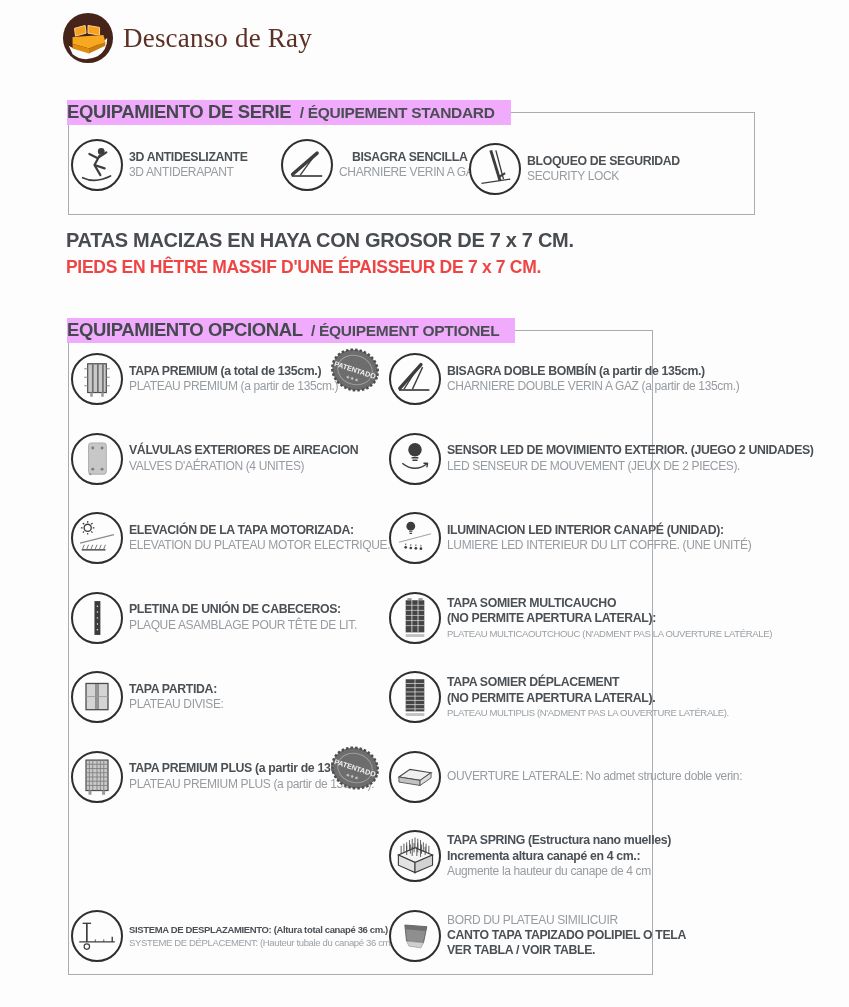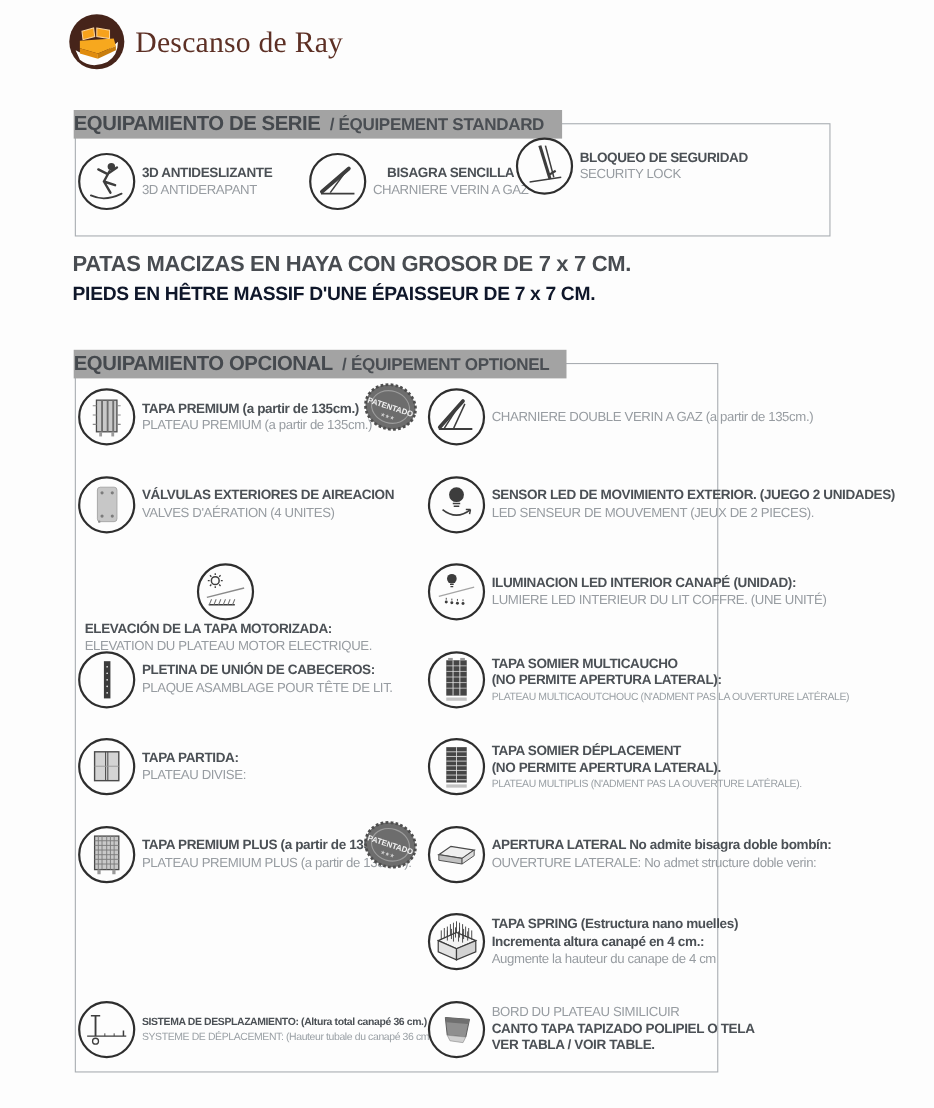--- a/index.html
+++ b/index.html
@@ -8,29 +8,29 @@
   .page{position:absolute;inset:0;background:#fdfdfd;}
 
   
   .logo{position:absolute;left:62px;top:12px;display:flex;align-items:center;gap:9px;}
   .logo-text{font-family:"Liberation Serif",serif;font-size:27px;color:#5d3025;letter-spacing:0.2px;}
 
   
   .section{position:absolute;border:1.5px solid #a9adb2;box-sizing:border-box;}
   #std-box{left:68px;top:112px;width:687px;height:103px;}
   #opt-box{left:68px;top:330px;width:585px;height:645px;}
-  .section-title{position:absolute;top:-13px;left:-2px;background:#a3a3a3;
+  .section-title{position:absolute;top:-13px;left:-2px;background:#f0abfc;
                  padding-right:16px;white-space:nowrap;line-height:24px;}
   .title-es{font-size:18.5px;font-weight:bold;color:#45494e;letter-spacing:-0.4px;}
   .title-fr{font-size:15.5px;font-weight:bold;color:#4a4e53;letter-spacing:-0.3px;margin-left:4px;}
 
   
   #legs-note{position:absolute;left:66px;top:229px;}
   .legs-es{font-size:20px;font-weight:bold;color:#484c51;letter-spacing:-0.3px;}
-  .legs-fr{font-size:17.5px;font-weight:bold;color:#0f172a;letter-spacing:-0.3px;margin-top:5px;}
+  .legs-fr{font-size:17.5px;font-weight:bold;color:#ef4444;letter-spacing:-0.3px;margin-top:5px;}
 
   
   .col{position:absolute;top:0;height:100%;}
   #opt-left{left:2px;width:316px;}
   #opt-right{left:320px;width:363px;}
   .equip-item{position:absolute;left:0;display:flex;align-items:center;min-height:52px;}
   .icon-circle{width:52px;height:52px;border:2.3px solid #2e2e2e;border-radius:50%;
                box-sizing:border-box;flex:0 0 52px;display:flex;align-items:center;
                justify-content:center;background:#fdfdfd;}
   .item-text{margin-left:6px;}
@@ -85,21 +85,21 @@
               <path d="M8 39 H44" stroke="#3d3d3d" stroke-width="2"></path>
               <path d="M9 37 L38 12" stroke="#3d3d3d" stroke-width="4" stroke-linecap="round"></path>
               <path d="M34 16 L18 38" stroke="#3d3d3d" stroke-width="1.6"></path>
             </svg>
           </div>
           <div class="item-text">
             <div class="line bold">BISAGRA SENCILLA</div>
             <div class="line light">CHARNIERE VERIN A GAZ</div>
           </div>
         </div>
-        <div class="equip-item" style="top: 12px; left: 400px;">
+        <div class="equip-item" style="top: 30px; left: 400px;">
           <div class="icon-circle">
             <svg viewBox="0 0 52 52" width="44" height="44">
               <path d="M21 4 L32 40" stroke="#3d3d3d" stroke-width="3.4"></path>
               <path d="M27 4 L36 38" stroke="#3d3d3d" stroke-width="1.6"></path>
               <path d="M10 43 L44 38" stroke="#3d3d3d" stroke-width="1.6"></path>
               <path d="M30 36 L38 31" stroke="#3d3d3d" stroke-width="2.4"></path>
             </svg>
           </div>
           <div class="item-text">
             <div class="line bold">BLOQUEO DE SEGURIDAD</div>
@@ -124,21 +124,21 @@
           <div class="icon-circle">
             <svg viewBox="0 0 52 52" width="44" height="44">
               <rect x="15" y="8" width="22" height="34" fill="#c9c9c9" stroke="#4a4a4a" stroke-width="1.4"></rect>
               <path d="M21 8 V42 M27 8 V42 M33 8 V42" stroke="#6f6f6f" stroke-width="2"></path>
               <path d="M11 14 h4 M11 24 h4 M11 34 h4 M37 14 h4 M37 24 h4 M37 34 h4" stroke="#8a8a8a" stroke-width="1.2"></path>
               <rect x="18" y="42" width="3" height="5" fill="#9a9a9a"></rect>
               <rect x="31" y="42" width="3" height="5" fill="#9a9a9a"></rect>
             </svg>
           </div>
           <div class="item-text">
-            <div class="line bold">TAPA PREMIUM (a partir de 135cm.)</div>
+            <div class="line bold">TAPA PREMIUM (a total de 135cm.)</div>
             <div class="line light">PLATEAU PREMIUM (a partir de 135cm.)</div>
           </div>
           <div class="badge"><svg viewBox="0 0 52 48" width="52" height="48">
               <g transform="rotate(18 26 24)">
                 <ellipse cx="26" cy="24" rx="23" ry="20" fill="#6d6d6d" stroke="#4e4e4e" stroke-width="2.5" stroke-dasharray="2.5 2"></ellipse>
                 <ellipse cx="26" cy="24" rx="17.5" ry="14.5" fill="none" stroke="#9c9c9c" stroke-width="1"></ellipse>
                 <text x="26" y="26.5" text-anchor="middle" font-size="7.2" font-weight="bold" fill="#f2f2f2" font-family="Liberation Sans, sans-serif">PATENTADO</text>
                 <text x="26" y="34.5" text-anchor="middle" font-size="5" fill="#cfcfcf">★★★</text>
               </g>
             </svg></div>
@@ -152,21 +152,21 @@
               <circle cx="21" cy="38" r="1.7" fill="#7c7c7c"></circle>
               <circle cx="32" cy="38" r="1.7" fill="#7c7c7c"></circle>
               <circle cx="18" cy="44" r="1.3" fill="#8c8c8c"></circle>
             </svg>
           </div>
           <div class="item-text">
             <div class="line bold">VÁLVULAS EXTERIORES DE AIREACION</div>
             <div class="line light">VALVES D'AÉRATION (4 UNITES)</div>
           </div>
         </div>
-        <div class="equip-item" style="top: 181px; left: 0px; flex-direction: column;">
+        <div class="equip-item" style="top: 181px; left: 0px;">
           <div class="icon-circle">
             <svg viewBox="0 0 52 52" width="44" height="44">
               <circle cx="15" cy="14" r="4.2" fill="none" stroke="#3d3d3d" stroke-width="1.6"></circle>
               <path d="M15 8 v-2 M15 20 v2 M9 14 h-2 M21 14 h2 M10.8 9.8 l-1.5 -1.5 M19.2 18.2 l1.5 1.5 M10.8 18.2 l-1.5 1.5 M19.2 9.8 l1.5 -1.5" stroke="#3d3d3d" stroke-width="1.4"></path>
               <path d="M6 32 L46 22" stroke="#8a8a8a" stroke-width="1.6"></path>
               <path d="M8 40 h28" stroke="#3d3d3d" stroke-width="1.6"></path>
               <path d="M11 34 l-2.5 6 M16 34 l-2.5 6 M21 34 l-2.5 6 M26 34 l-2.5 6 M31 34 l-2.5 6 M36 34 l-2.5 6" stroke="#6f6f6f" stroke-width="1.1"></path>
             </svg>
           </div>
           <div class="item-text">
@@ -247,20 +247,21 @@
         <div class="equip-item" style="top: 22px; left: 0px;">
           <div class="icon-circle">
             <svg viewBox="0 0 52 52" width="44" height="44">
               <path d="M7 39 H43" stroke="#3d3d3d" stroke-width="2"></path>
               <path d="M8 37 L33 9" stroke="#3d3d3d" stroke-width="4" stroke-linecap="round"></path>
               <path d="M29 13 L13 38" stroke="#3d3d3d" stroke-width="1.6"></path>
               <path d="M35 12 L23 38" stroke="#3d3d3d" stroke-width="1.6"></path>
             </svg>
           </div>
           <div class="item-text">
+            <div class="line bold">BISAGRA DOBLE BOMBÍN (a partir de 135cm.)</div>
             <div class="line light">CHARNIERE DOUBLE VERIN A GAZ (a partir de 135cm.)</div>
           </div>
         </div>
         <div class="equip-item" style="top: 101.5px; left: 0px;">
           <div class="icon-circle">
             <svg viewBox="0 0 52 52" width="44" height="44">
               <circle cx="26" cy="15" r="8" fill="#3d3d3d"></circle>
               <path d="M22 24.5 h8 M23 27.5 h6" stroke="#3d3d3d" stroke-width="1.6"></path>
               <path d="M11 31 Q26 43 41 31" stroke="#3d3d3d" stroke-width="1.8" fill="none"></path>
               <path d="M41 31 l-5 0 M41 31 l-1 5" stroke="#3d3d3d" stroke-width="1.6" fill="none"></path>
@@ -323,21 +324,20 @@
         </div>
         <div class="equip-item" style="top: 419.5px; left: 0px;">
           <div class="icon-circle">
             <svg viewBox="0 0 52 52" width="44" height="44">
               <polygon points="7,26 20,17 45,21 32,30" fill="#efefef" stroke="#4a4a4a" stroke-width="1.4"></polygon>
               <polygon points="7,26 32,30 32,36 7,32" fill="#c2c2c2" stroke="#4a4a4a" stroke-width="1"></polygon>
               <polygon points="32,30 45,21 45,27 32,36" fill="#dcdcdc" stroke="#4a4a4a" stroke-width="1"></polygon>
             </svg>
           </div>
           <div class="item-text">
-            <div class="line bold">APERTURA LATERAL No admite bisagra doble bombín:</div>
             <div class="line light">OUVERTURE LATERALE: No admet structure doble verin:</div>
           </div>
         </div>
         <div class="equip-item" style="top: 499px; left: 0px;">
           <div class="icon-circle">
             <svg viewBox="0 0 52 52" width="48" height="48">
               <polygon points="8,25 26,17 45,25 26,33" fill="#f4f4f4" stroke="#3d3d3d" stroke-width="1.2"></polygon>
               <polygon points="8,25 26,33 26,44 8,36" fill="#e3e3e3" stroke="#3d3d3d" stroke-width="1.2"></polygon>
               <polygon points="26,33 45,25 45,36 26,44" fill="#d2d2d2" stroke="#3d3d3d" stroke-width="1.2"></polygon>
               <path d="M11 24 v-9 M14 22.6 v-10 M17 21.2 v-10 M20 19.8 v-11 M23 18.4 v-11 M26 17 v-11 M29 18.4 v-11 M32 19.8 v-11 M35 21.2 v-10 M38 22.6 v-10 M41 24 v-9 M17 25 v-10 M21 23.5 v-10 M25 22 v-10 M29 22 v-10 M33 23.5 v-10 M37 25 v-9 M23 26 v-10 M28 26 v-10 M32 27 v-9" stroke="#3d3d3d" stroke-width="0.9"></path>

